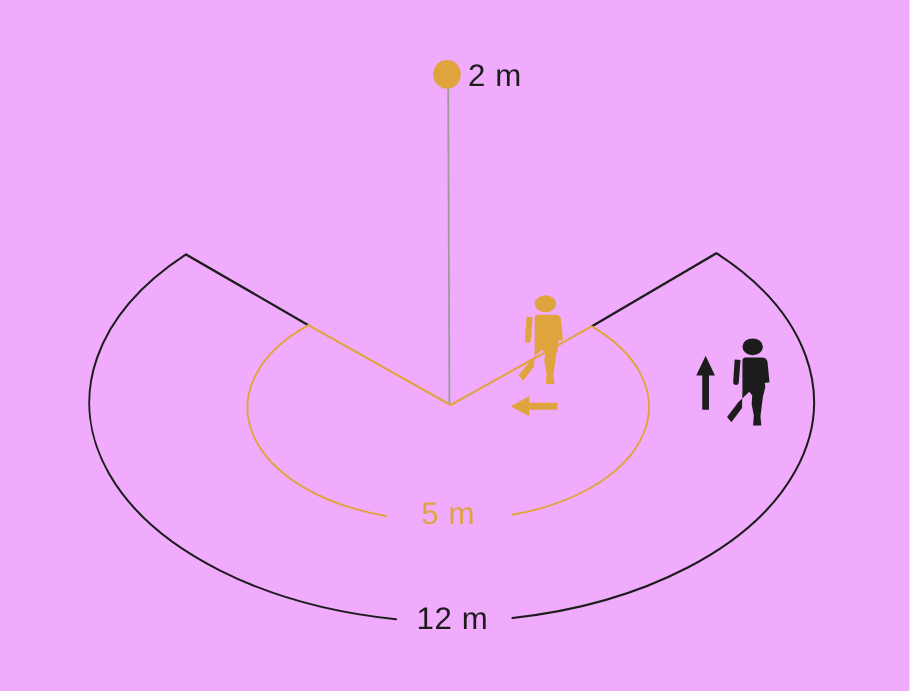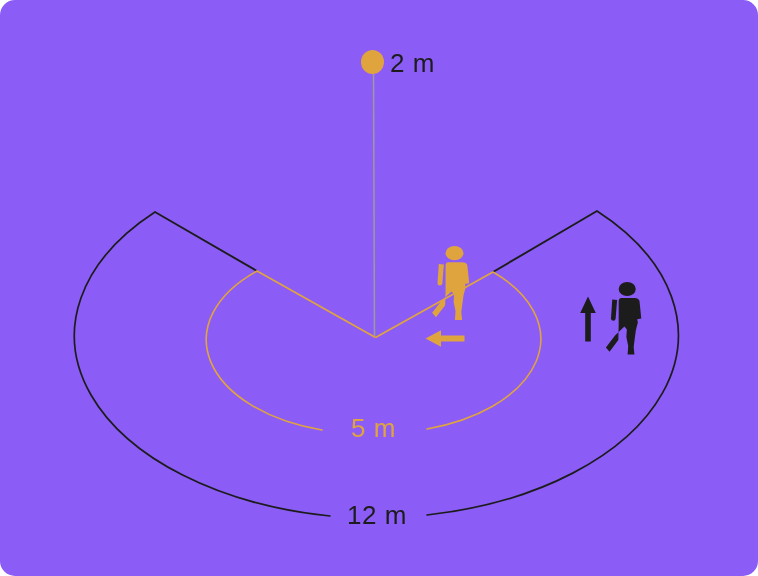--- a/index.html
+++ b/index.html
@@ -4,24 +4,23 @@
 <style>
   html, body {
     margin: 0;
     padding: 0;
     background: #ffffff;
   }
   .canvas {
     position: relative;
     width: 758px;
     height: 576px;
-    background: #8b5cf6;
+    background: #f0abfc;
     overflow: hidden;
     font-family: "Liberation Sans", "DejaVu Sans", sans-serif;
-    border-radius: 15px;
   }
   svg { display: block; }
   .dim-label {
     font-family: "Liberation Sans", "DejaVu Sans", sans-serif;
     font-size: 26px;
     letter-spacing: 0.5px;
   }
 </style>
 </head>
 <body>

